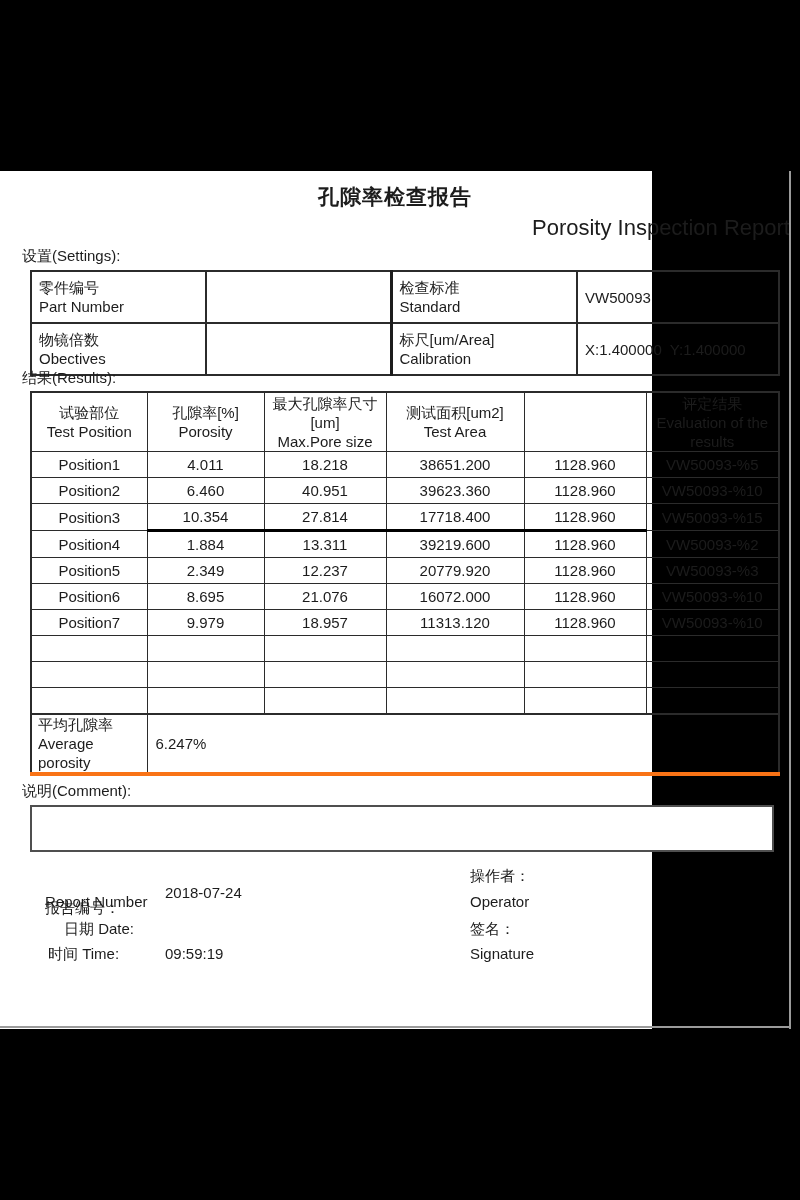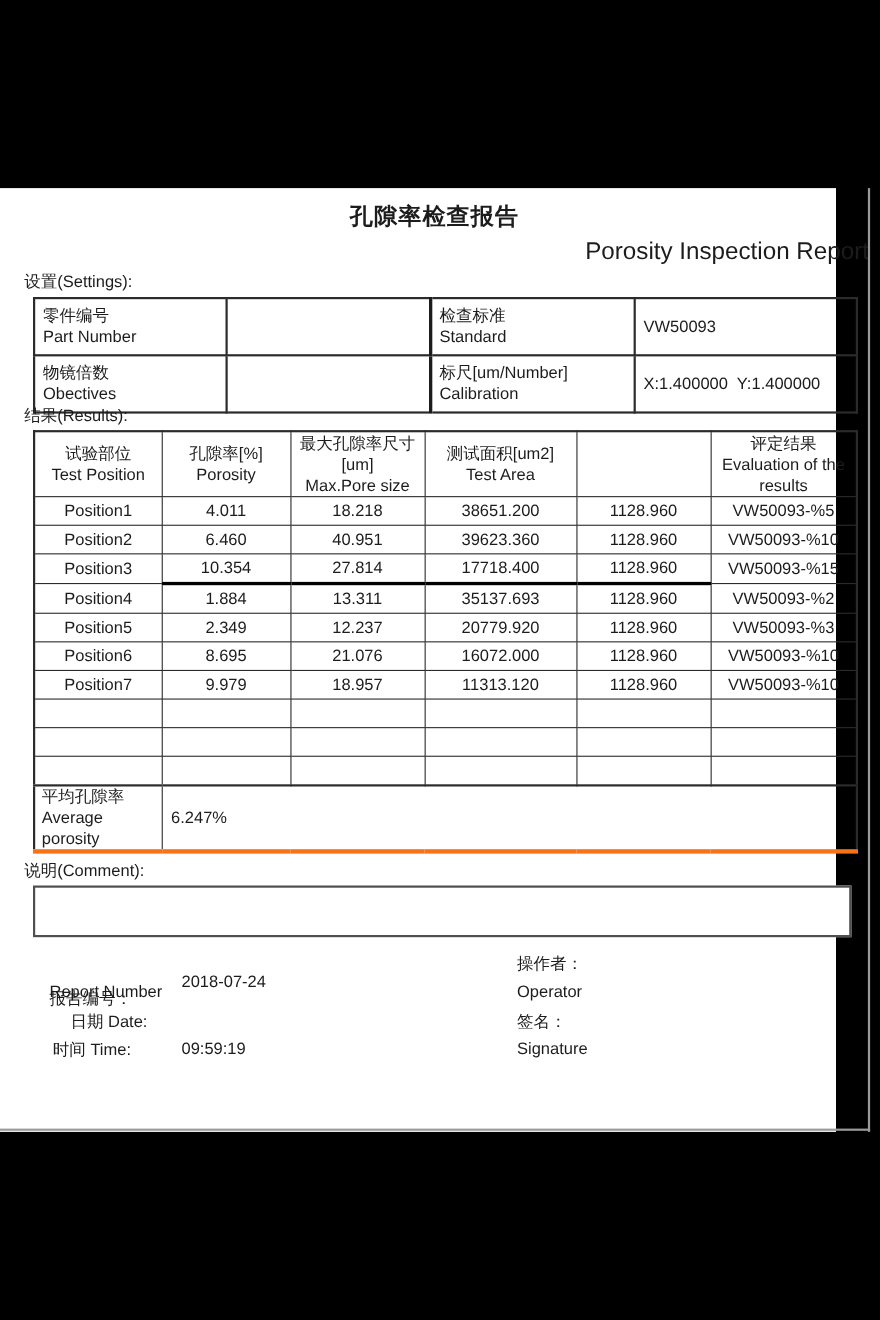--- a/index.html
+++ b/index.html
@@ -2,21 +2,21 @@
 <html><head>
 <meta charset="utf-8">
 <style>
   html,body{margin:0;padding:0;}
   body{
     width:800px;height:1200px;position:relative;background:#000;
     font-family:"Liberation Sans","DejaVu Sans",sans-serif;color:#1c1c1c;
     overflow:hidden;
   }
   .sheet{
-    position:absolute;left:0;top:171px;width:760px;height:858px;background:#fff;
+    position:absolute;left:0;top:171px;width:652px;height:858px;background:#fff;
   }
   .page-edge-v{position:absolute;left:789px;top:0;width:2px;height:100%;background:#9b9b9b;}
   .page-edge-h{position:absolute;left:0;top:855px;width:791px;height:2px;background:#9b9b9b;}
 
   .title-cn{position:absolute;top:12px;left:0;width:790px;text-align:center;
     font-size:21px;font-weight:600;letter-spacing:1px;}
   .title-en{position:absolute;top:44px;left:0;width:790px;text-align:right;
     font-size:22px;font-weight:400;}
 
   .section-label{position:absolute;left:22px;font-size:15px;}
@@ -91,21 +91,21 @@
       </td>
       <td class="val-cell">VW50093</td>
     </tr>
     <tr>
       <td>
         <span class="two-line">物镜倍数</span>
         <span class="two-line">Obectives</span>
       </td>
       <td class="val-cell"></td>
       <td class="divider">
-        <span class="two-line">标尺[um/Number]</span>
+        <span class="two-line">标尺[um/Area]</span>
         <span class="two-line">Calibration</span>
       </td>
       <td class="val-cell">X:1.400000  Y:1.400000</td>
     </tr>
   </tbody>
     </table>
 
   <div class="section-label lbl-results">结果(Results):</div>
 
   <table class="results-table">
@@ -165,21 +165,21 @@
       <td class="sel-bottom">10.354</td>
       <td class="sel-bottom">27.814</td>
       <td class="sel-bottom">17718.400</td>
       <td class="sel-bottom">1128.960</td>
       <td>VW50093-%15</td>
     </tr>
     <tr class="data">
       <td>Position4</td>
       <td>1.884</td>
       <td>13.311</td>
-      <td>35137.693</td>
+      <td>39219.600</td>
       <td>1128.960</td>
       <td>VW50093-%2</td>
     </tr>
     <tr class="data">
       <td>Position5</td>
       <td>2.349</td>
       <td>12.237</td>
       <td>20779.920</td>
       <td>1128.960</td>
       <td>VW50093-%3</td>

